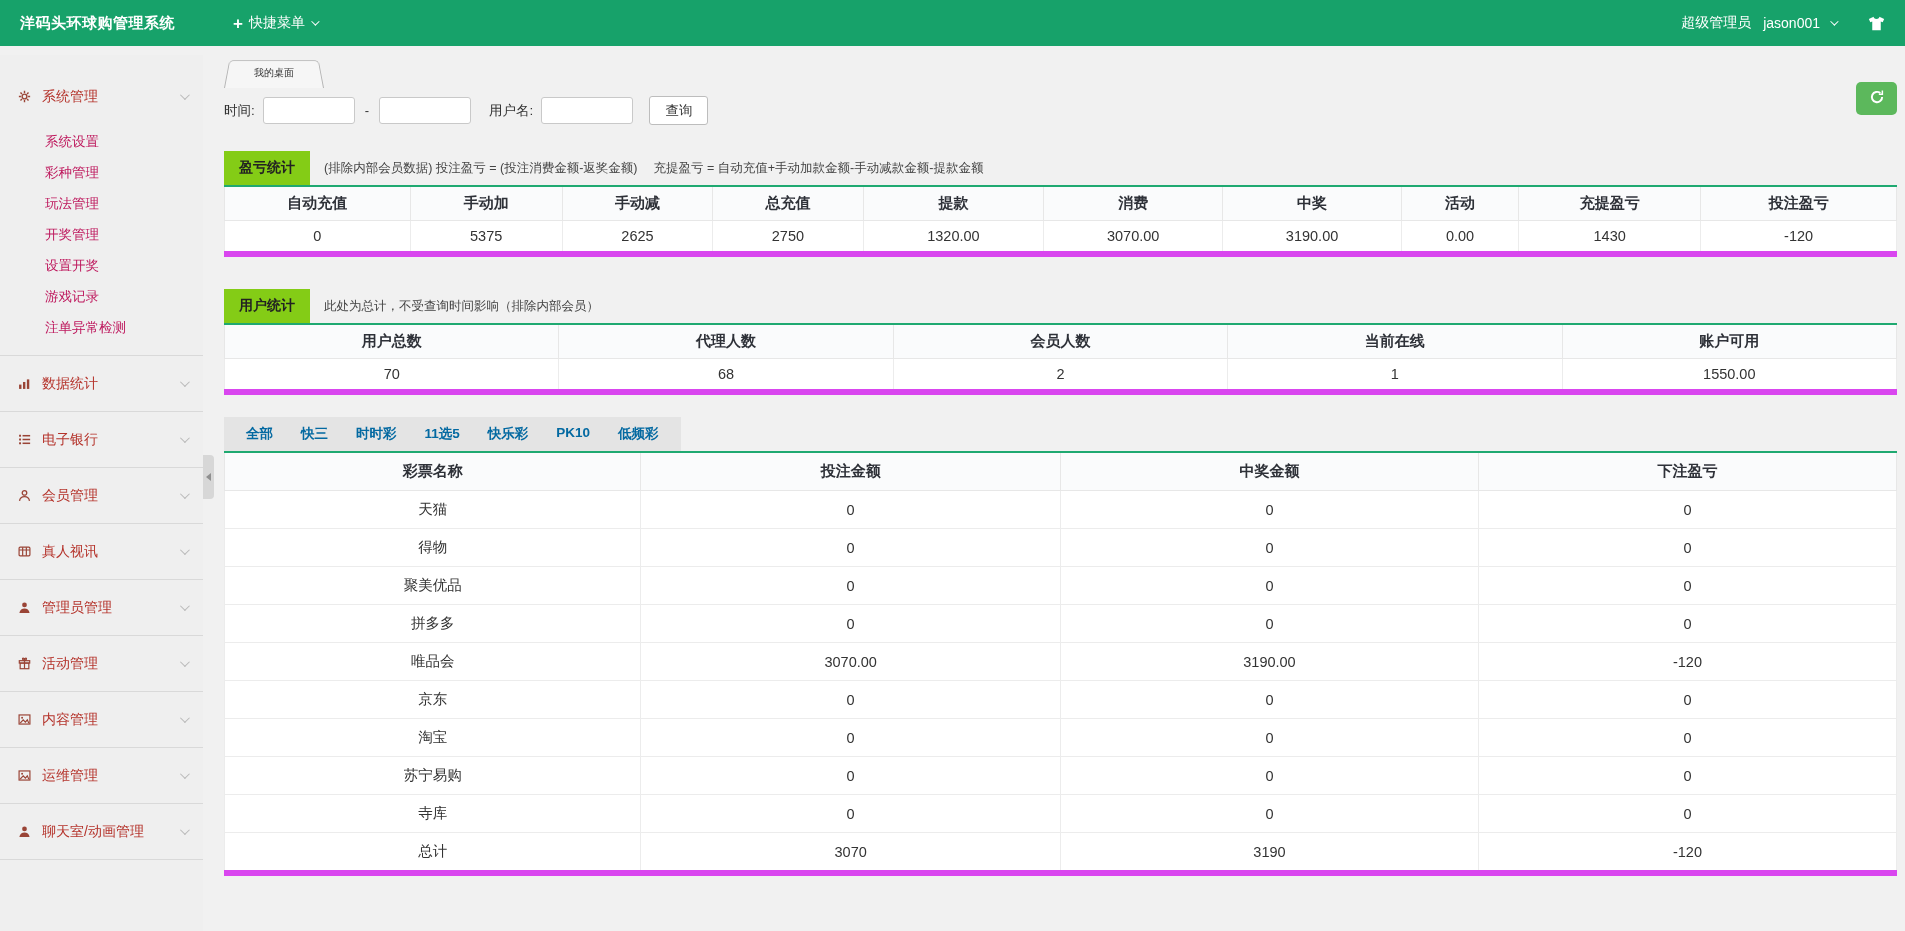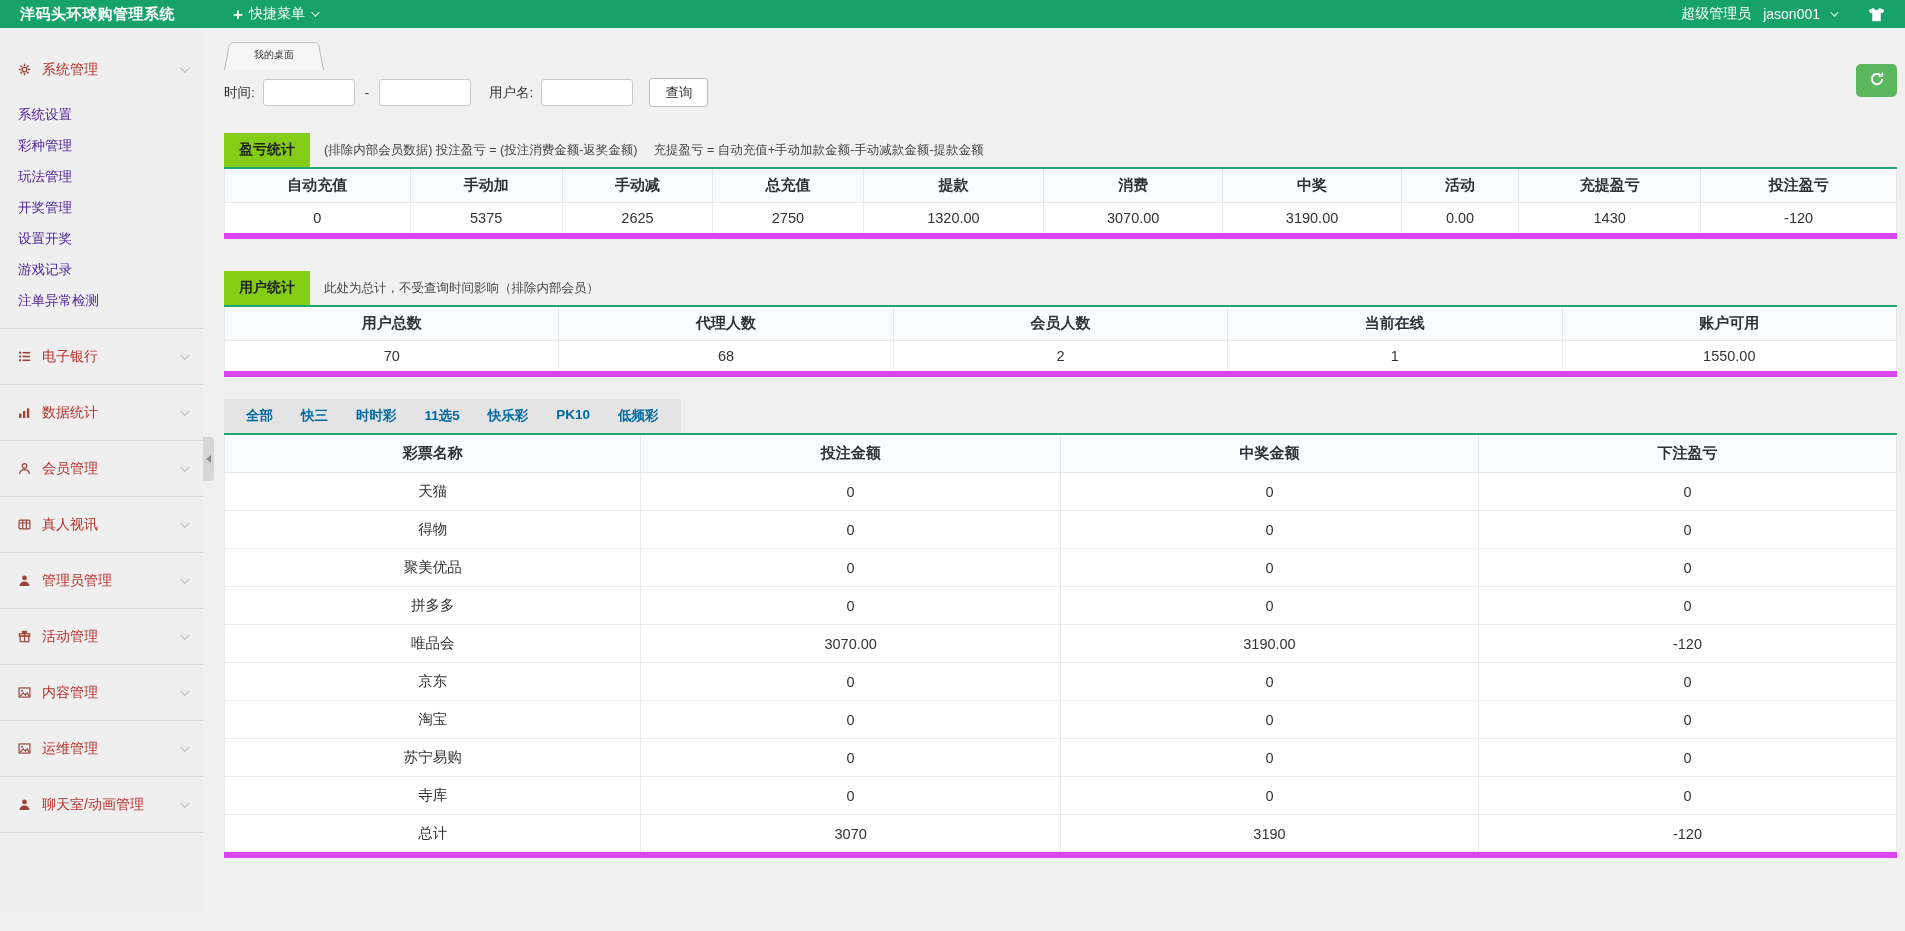--- a/index.html
+++ b/index.html
@@ -3,40 +3,40 @@
 <meta charset="utf-8">
 <style>
   :root{
     --brand:#17a26a; --tablegreen:#1fa971; --refresh:#5cb85c; --menured:#b5342c;
   }
   *{box-sizing:border-box;margin:0;padding:0;}
   html,body{width:1905px;height:931px;overflow:hidden;}
   body{font-family:"Liberation Sans","DejaVu Sans",sans-serif;background:#f1f1f1;color:#333;}
 
   
-  .header{height:28px;background:var(--brand);display:flex;align-items:center;color:#fff;padding:0 20px;}
+  .header{height:46px;background:var(--brand);display:flex;align-items:center;color:#fff;padding:0 20px;}
   .header-title{font-size:15px;font-weight:bold;letter-spacing:.5px;}
   .quick-menu{display:flex;align-items:center;gap:6px;margin-left:58px;font-size:14px;cursor:pointer;}
   .quick-menu .plus{font-size:17px;font-weight:bold;line-height:1;}
   .chev{display:inline-block;width:7px;height:7px;border-right:1.6px solid #b9b9b9;border-bottom:1.6px solid #b9b9b9;transform:rotate(45deg) translateY(-2px);}
   .chev.white{border-color:#fff;width:6px;height:6px;}
   .header-right{margin-left:auto;display:flex;align-items:center;gap:10px;font-size:14px;}
   .header-right .uname{margin-left:2px;}
   .tshirt{margin-left:22px;display:flex;align-items:center;cursor:pointer;}
 
   
   .layout{display:flex;height:885px;}
-  .sidebar{width:203px;background:#efefef;padding-top:14px;flex:none;}
+  .sidebar{width:203px;background:#efefef;padding-top:14px;flex:none;margin-top:9px;}
   .nav-group{border-bottom:1px solid #d9d9d9;}
   .nav-group-header{height:55px;display:flex;align-items:center;padding:0 16px 0 18px;cursor:pointer;color:var(--menured);font-size:14px;}
   .nav-icon{width:15px;display:inline-flex;margin-right:9px;color:#9a4436;flex:none;}
   .nav-label{white-space:nowrap;}
   .nav-group-header .chev{margin-left:auto;}
   .nav-sub{padding:2px 0 12px;}
-  .nav-sub-item{height:31px;line-height:31px;padding-left:18px;font-size:13.5px;color:#4c1d95;cursor:pointer;}
+  .nav-sub-item{height:31px;line-height:31px;padding-left:45px;font-size:13.5px;color:#be185d;cursor:pointer;}
 
   .main{flex:1;position:relative;background:#f1f1f1;}
 
   
   .tabstrip{height:42px;display:flex;align-items:flex-end;padding-left:21px;}
   .desk-tab{position:relative;height:31px;padding:0 30px;display:flex;align-items:center;cursor:pointer;}
   .desk-tab::before{content:"";position:absolute;inset:0;background:#f6f6f6;border:1px solid #b6b6b6;border-bottom:none;border-radius:5px 5px 0 0;transform:perspective(16px) rotateX(3.5deg);transform-origin:bottom;}
   .desk-tab .lbl{position:relative;font-size:10px;color:#333;}
 
   
@@ -112,46 +112,46 @@
         <div class="nav-sub-item">开奖管理</div>
         <div class="nav-sub-item">设置开奖</div>
         <div class="nav-sub-item">游戏记录</div>
         <div class="nav-sub-item">注单异常检测</div>
       </div>
     </div>
 
     <div class="nav-group">
       <div class="nav-group-header">
         <span class="nav-icon">
+          <svg width="13" height="13" viewBox="0 0 12 12">
+              <g fill="currentColor">
+                <rect x="1" y="7" width="2.2" height="4"></rect>
+                <rect x="4.6" y="4.6" width="2.2" height="6.4"></rect>
+                <rect x="8.2" y="2.2" width="2.2" height="8.8"></rect>
+              </g>
+            </svg>
+        </span>
+        <span class="nav-label">数据统计</span>
+        <span class="chev"></span>
+      </div>
+    </div>
+
+    <div class="nav-group">
+      <div class="nav-group-header">
+        <span class="nav-icon">
           <svg width="13" height="13" viewBox="0 0 12 12" fill="currentColor">
               <rect x="1" y="1.6" width="1.8" height="1.8"></rect>
               <rect x="1" y="5.1" width="1.8" height="1.8"></rect>
               <rect x="1" y="8.6" width="1.8" height="1.8"></rect>
               <rect x="4.2" y="1.8" width="7" height="1.4"></rect>
               <rect x="4.2" y="5.3" width="7" height="1.4"></rect>
               <rect x="4.2" y="8.8" width="7" height="1.4"></rect>
             </svg>
         </span>
         <span class="nav-label">电子银行</span>
-        <span class="chev"></span>
-      </div>
-    </div>
-
-    <div class="nav-group">
-      <div class="nav-group-header">
-        <span class="nav-icon">
-          <svg width="13" height="13" viewBox="0 0 12 12">
-              <g fill="currentColor">
-                <rect x="1" y="7" width="2.2" height="4"></rect>
-                <rect x="4.6" y="4.6" width="2.2" height="6.4"></rect>
-                <rect x="8.2" y="2.2" width="2.2" height="8.8"></rect>
-              </g>
-            </svg>
-        </span>
-        <span class="nav-label">数据统计</span>
         <span class="chev"></span>
       </div>
     </div>
 
     <div class="nav-group">
       <div class="nav-group-header">
         <span class="nav-icon">
           <svg width="13" height="13" viewBox="0 0 12 12" fill="none" stroke="currentColor" stroke-width="1.2">
               <circle cx="6" cy="3.6" r="2.1"></circle>
               <path d="M1.4 11c.4-2.8 2.3-4 4.6-4s4.2 1.2 4.6 4"></path>

